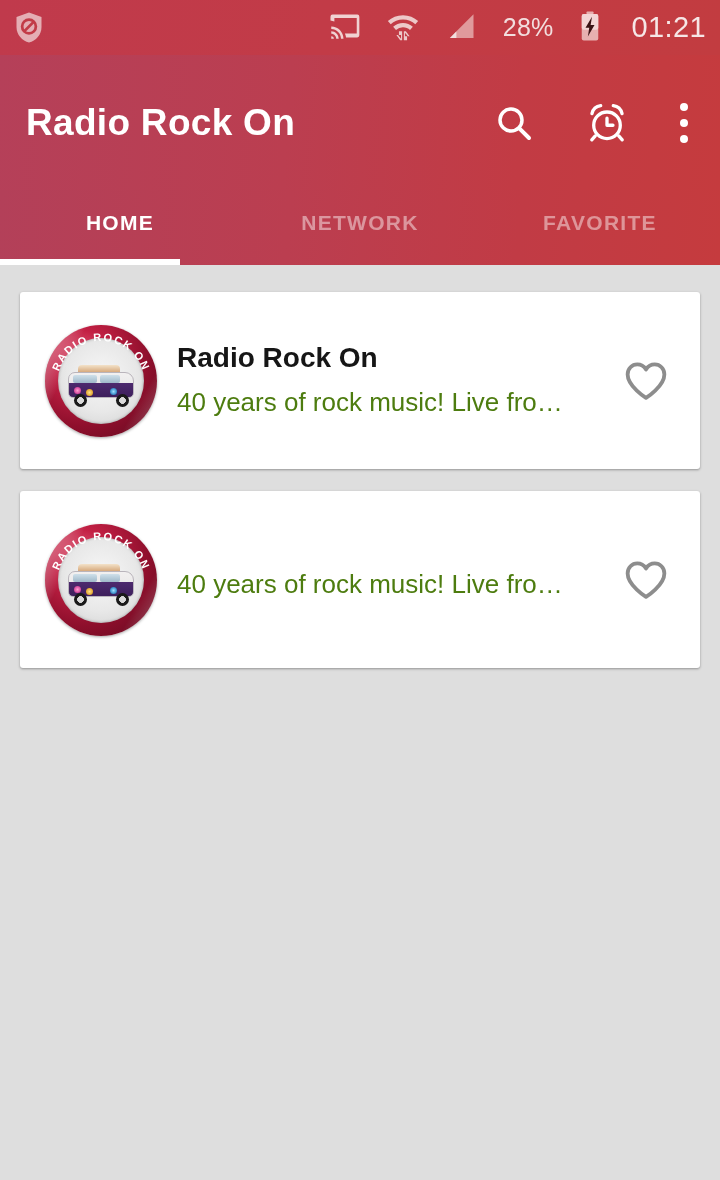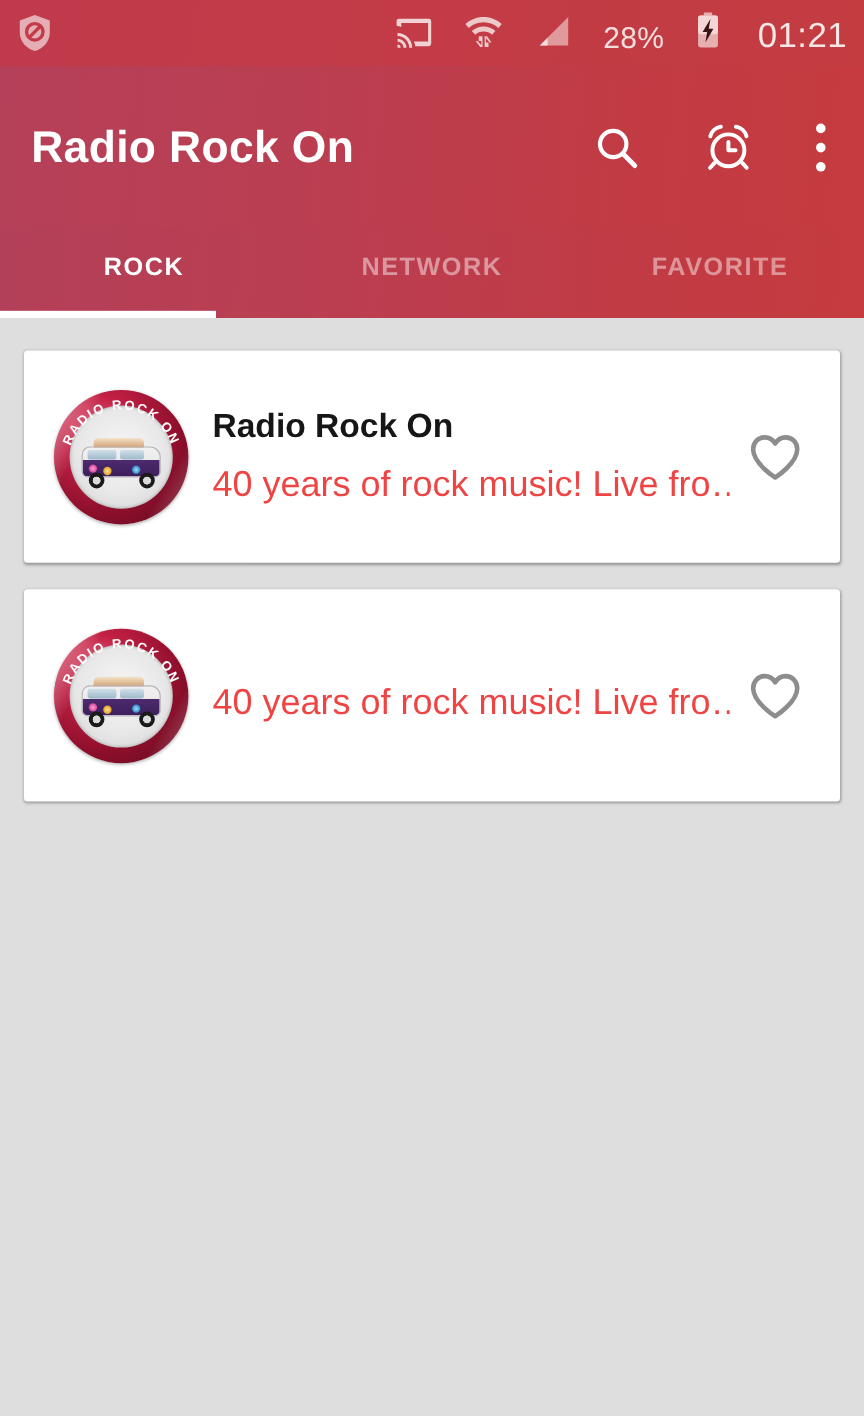--- a/index.html
+++ b/index.html
@@ -11,21 +11,21 @@
   }
   .phone { position:relative; width:720px; height:1180px; background:#dedede; }
 
   
   .status-bar{
     position:relative; height:55px; width:100%;
     background:linear-gradient(100deg,#c03a4c 0%,#c23b47 45%,#c23c40 100%);
     display:flex; align-items:center; padding:0 14px;
   }
   .sb-left{ display:flex; align-items:center; gap:10px; }
-  .sb-right{ margin-left:auto; display:flex; align-items:flex-end; gap:27px; }
+  .sb-right{ margin-left:auto; display:flex; align-items:center; gap:27px; }
   .shield-ic{ width:30px; height:33px; display:block; }
   .cast-ic{ width:32px; height:26px; }
   .wifi-ic{ width:32px; height:30px; }
   .sig-ic{ width:30px; height:28px; }
   .batt-pct{ color:#f2dede; font-size:25px; letter-spacing:.2px; line-height:1; }
   .batt-ic{ width:20px; height:30px; }
   .sb-clock{ color:#f6e6e6; font-size:29px; line-height:1; margin-left:4px; letter-spacing:.4px;}
 
   
   .appbar{
@@ -123,21 +123,21 @@
   }
   .bus .w1{ left:10px; }
   .bus .w2{ right:9px; }
 
   .card-text{ flex:1 1 auto; min-width:0; padding-left:20px; padding-right:10px; }
   .card-title{
     font-size:28px; font-weight:bold; color:#161616; line-height:1.22;
     white-space:nowrap; overflow:hidden; text-overflow:ellipsis;
   }
   .card-sub{
-    font-size:30px; color:#ef4444; line-height:1.3; margin-top:11px;
+    font-size:26px; color:#4d7c0f; line-height:1.3; margin-top:11px;
     white-space:nowrap; overflow:hidden;
   }
   .fav-btn{ flex:0 0 auto; width:56px; height:56px; display:flex; align-items:center; justify-content:center; cursor:pointer;}
   .heart-ic{ width:44px; height:40px; }
 </style>
 </head>
 <body>
 
 <div class="phone">
 
@@ -219,21 +219,21 @@
         <span class="dots-ic">
           <i></i>
             <i></i>
             <i></i>
         </span>
       </div>
     </div>
   </div>
 
   <div class="tabbar">
-    <div class="tab active">ROCK</div>
+    <div class="tab active">HOME</div>
     <div class="tab">NETWORK</div>
     <div class="tab">FAVORITE</div>
     <div class="tab-indicator"></div>
   </div>
 
   <div class="content">
 
     <div class="card">
       <div class="logo">
         <div class="inner">

